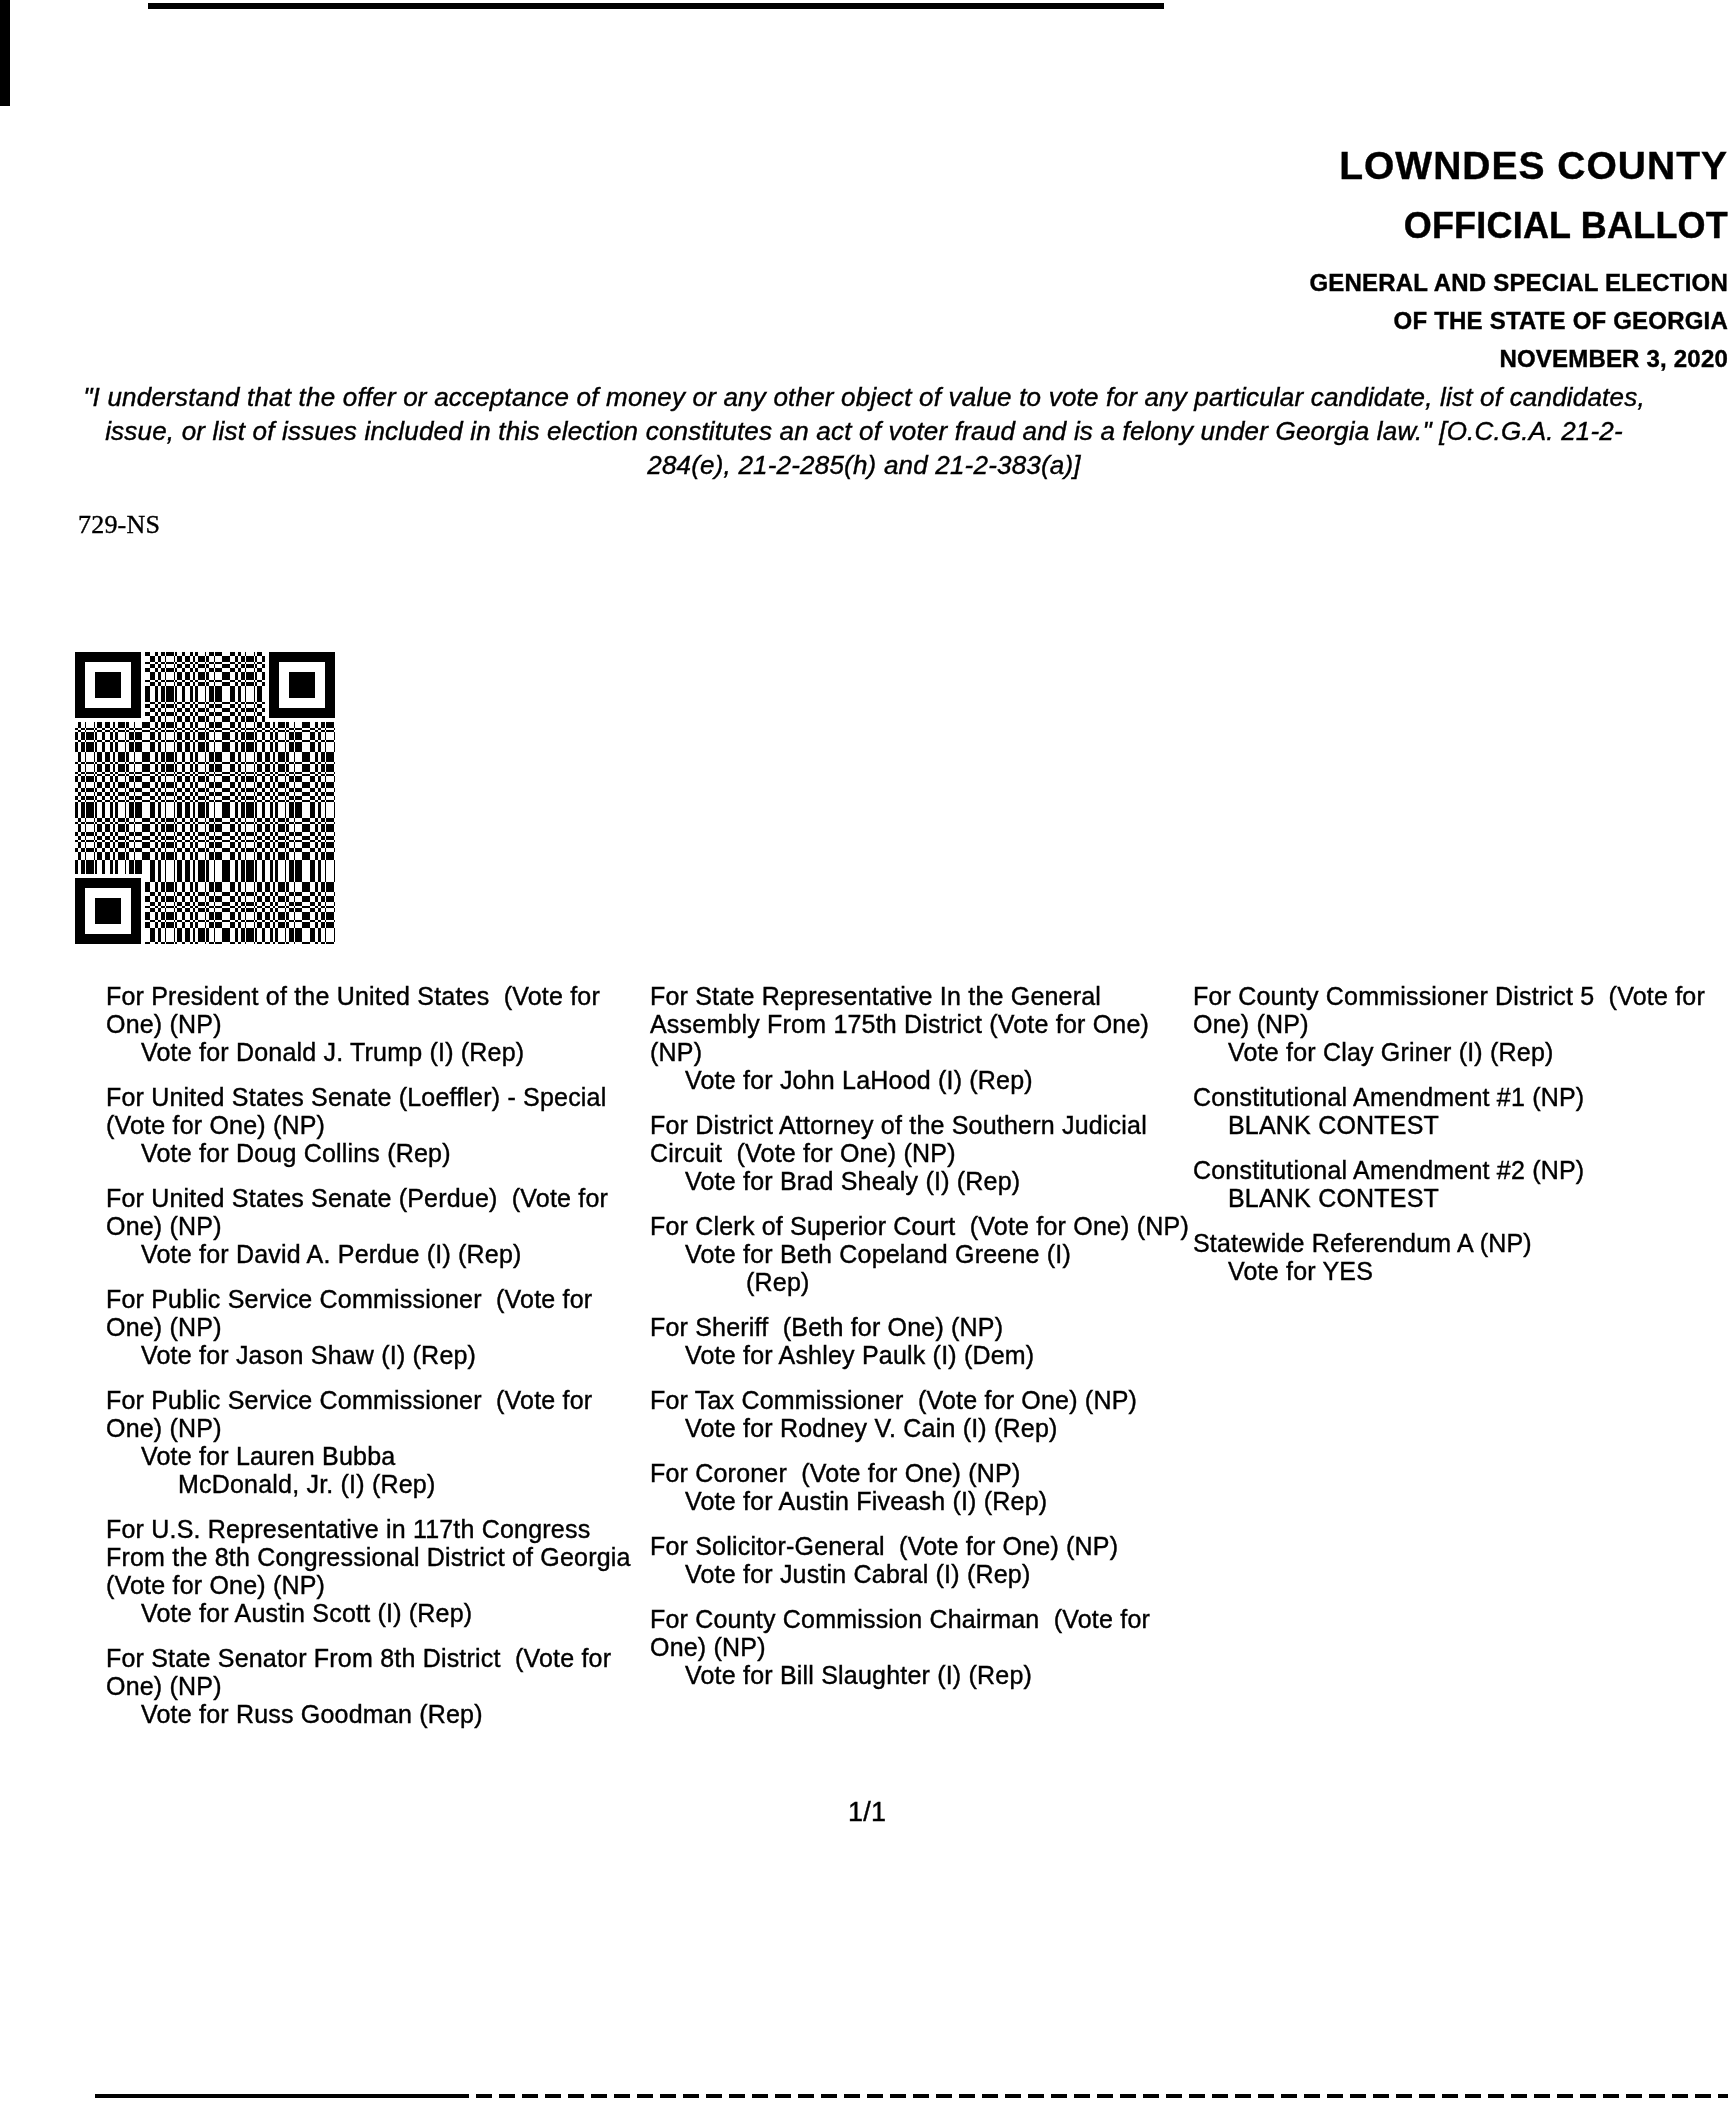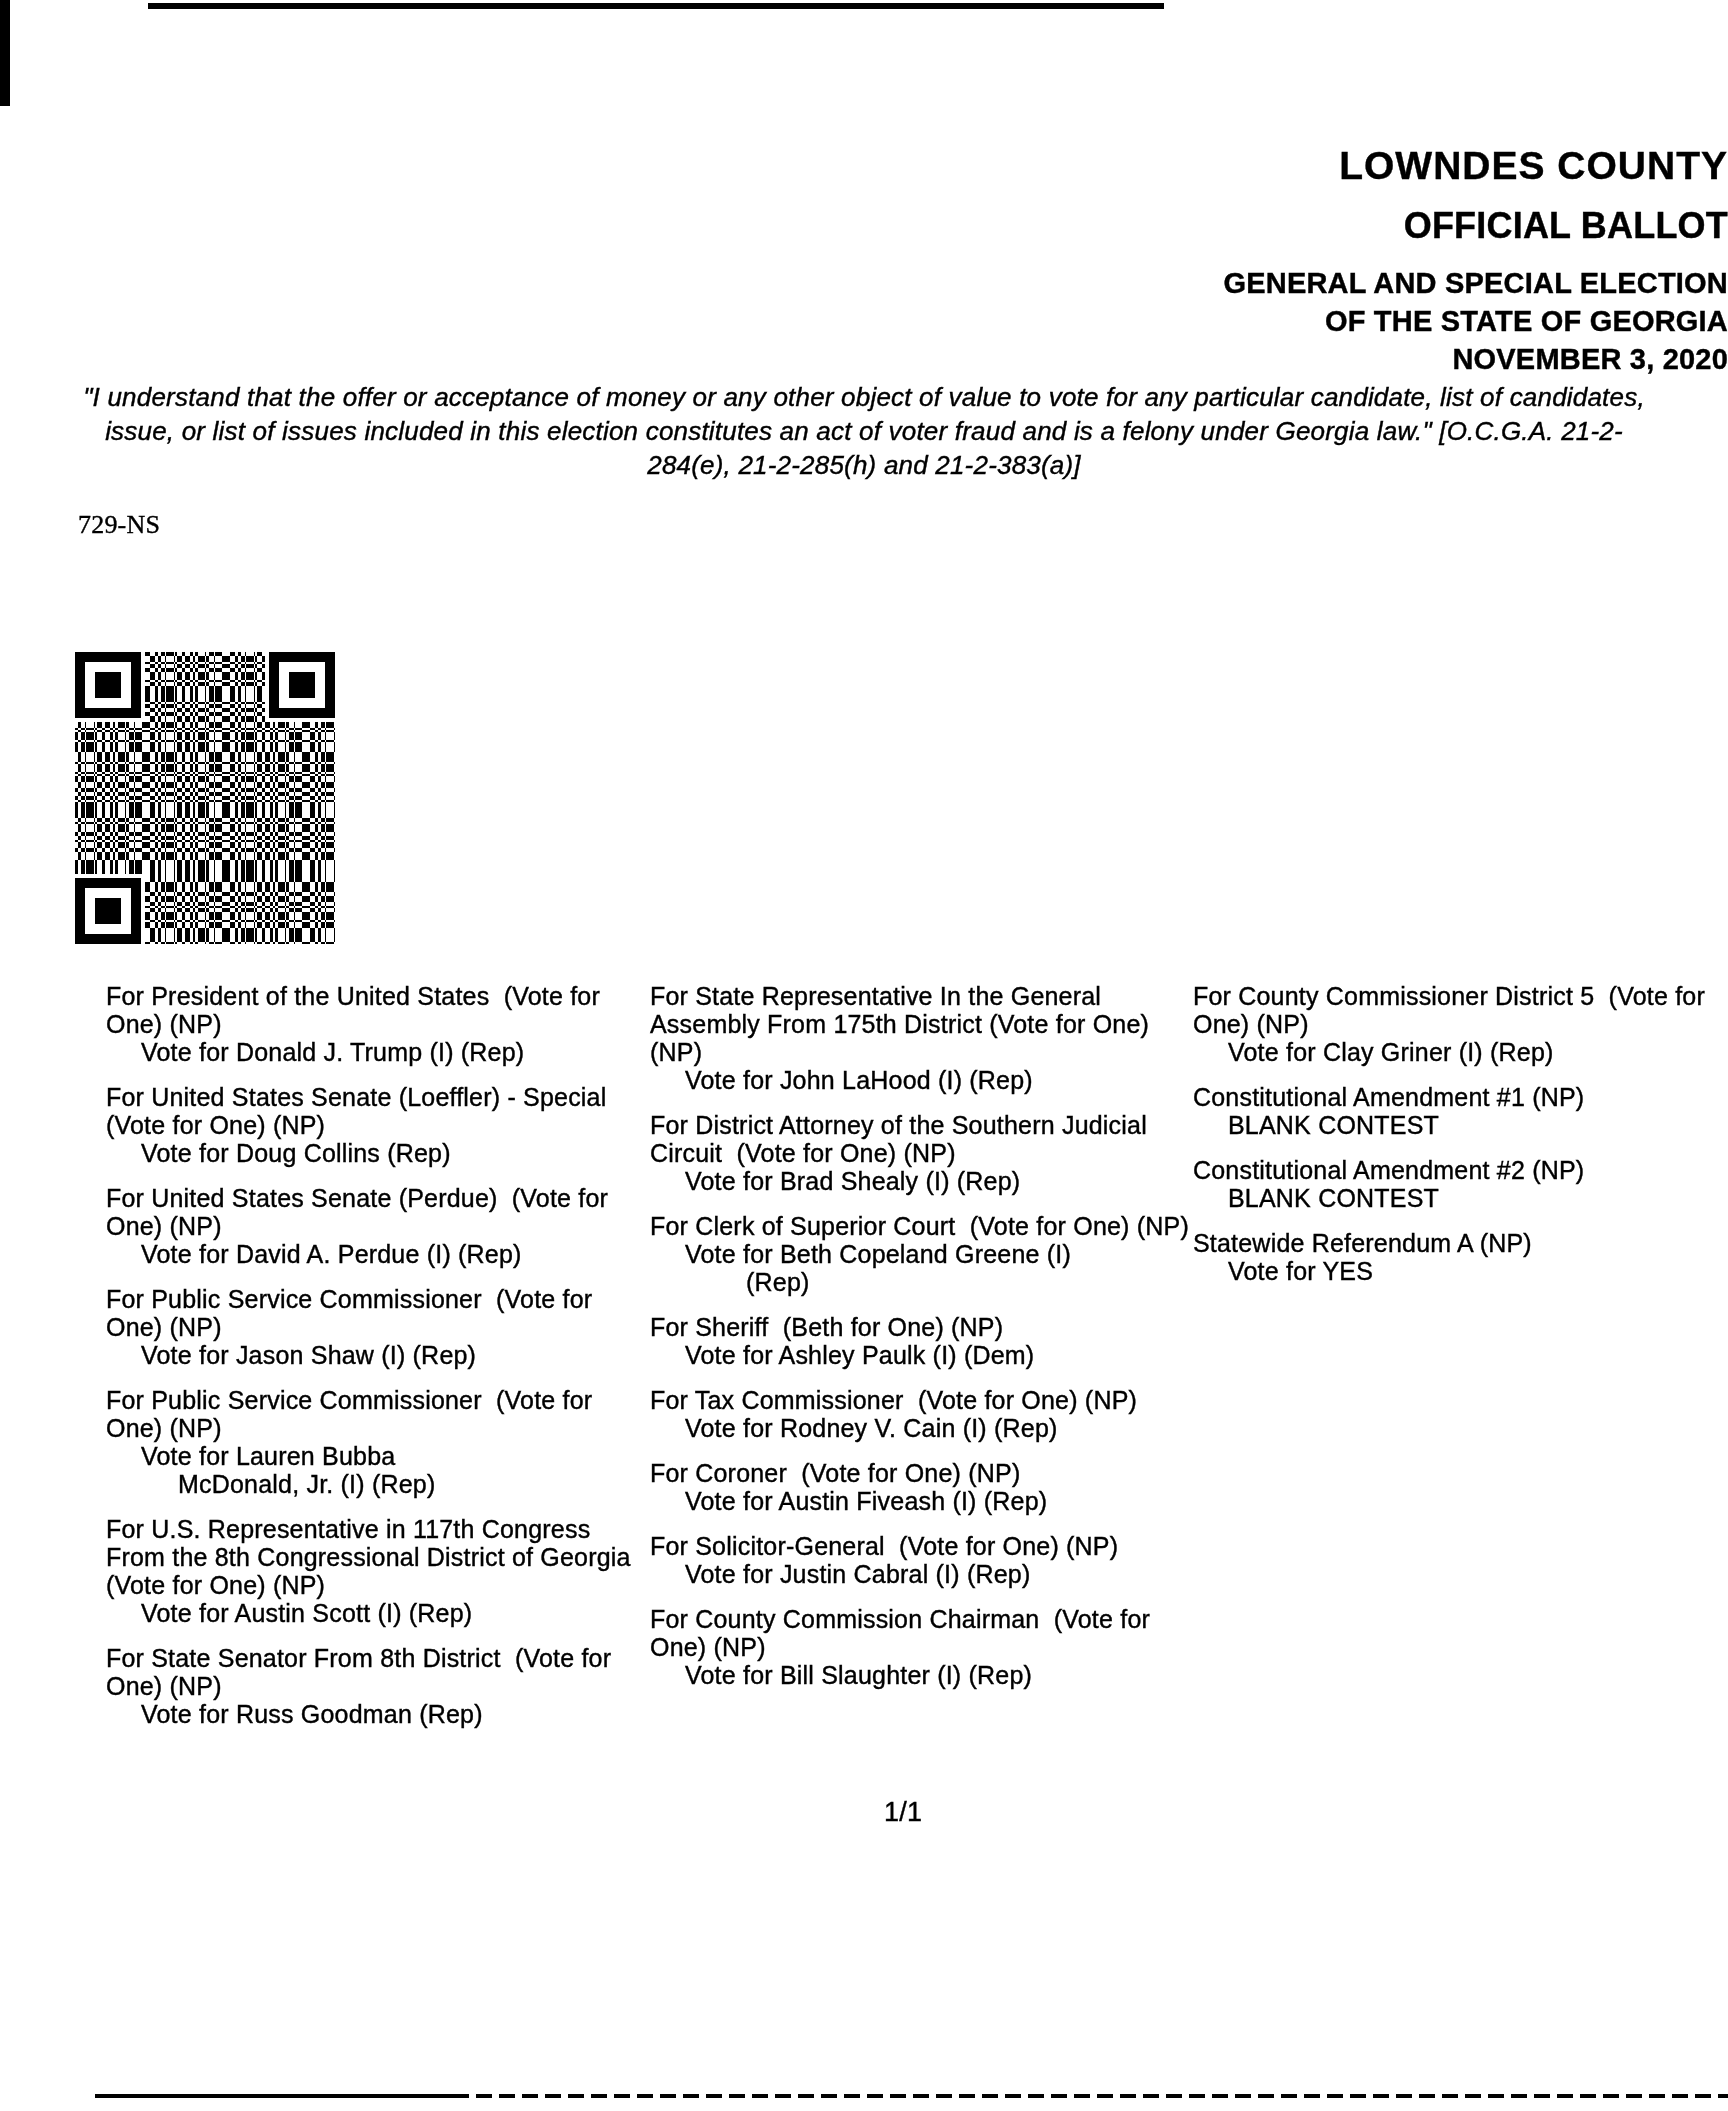--- a/index.html
+++ b/index.html
@@ -14,21 +14,21 @@
   .corner-bar{position:absolute;left:0;top:0;width:10px;height:106px;background:#000;}
   .top-line{position:absolute;left:148px;top:3px;width:1016px;height:6px;background:#000;}
   .bottom-line{position:absolute;left:0;top:2094px;width:1728px;height:5px;}
   .seg-solid{position:absolute;left:95px;top:0;width:358px;height:4px;background:#000;}
   .seg-dashed{position:absolute;left:453px;top:0;right:0;height:4px;
     background:repeating-linear-gradient(90deg,#000 0 16px,transparent 16px 23px);}
   
   .header{position:absolute;left:0;top:146px;width:1728px;text-align:right;}
   .h-county{font-size:39px;line-height:40px;font-weight:bold;letter-spacing:1px;}
   .h-ballot{font-size:36px;line-height:34px;font-weight:bold;margin-top:23px;margin-left:28px;}
-  .h-election{font-size:29px;line-height:38px;font-weight:bold;margin-top:21px;white-space:pre-line;}
+  .h-election{font-size:24px;line-height:38px;font-weight:bold;margin-top:21px;white-space:pre-line;}
   
   .disclaimer{
     position:absolute;left:80px;top:380px;width:1568px;
     text-align:center;font-style:italic;font-size:26px;line-height:34px;
   }
   
   .style-code{position:absolute;left:78px;top:510px;font-size:26px;font-family:Liberation Serif, serif;}
   
   .qr{position:absolute;left:75px;top:652px;width:260px;height:292px;}
   .qr-noise{position:absolute;inset:0;
@@ -51,21 +51,21 @@
   .col{flex:none;}
   .col1{width:535px;margin-right:9px;margin-left:28px;}
   .col2{width:540px;margin-right:3px;}
   .col3{width:560px;}
   .contest{margin-bottom:17px;}
   .contest-title,.vote-line{font-size:25px;line-height:28px;white-space:pre-wrap;}
   .v1{padding-left:35px;}
   .v2{padding-left:72px;}
   .v3{padding-left:96px;}
   
-  .page-number{position:absolute;left:884px;top:1797px;font-size:27px;}
+  .page-number{position:absolute;left:848px;top:1797px;font-size:27px;}
 </style>
 </head>
 <body>
 
 <div class="corner-bar"></div>
 <div class="top-line"></div>
 
 <div class="header">
   <div class="h-county">LOWNDES COUNTY</div>
   <div class="h-ballot">OFFICIAL BALLOT</div>

